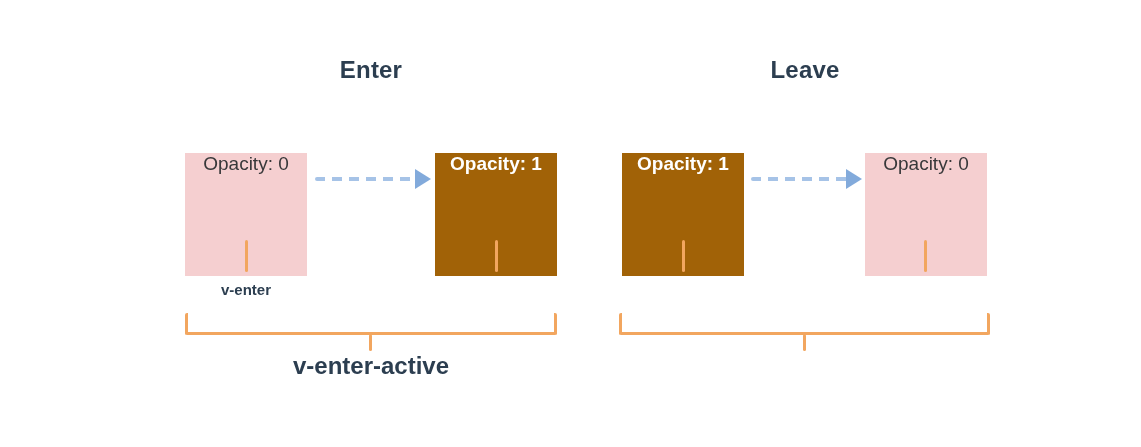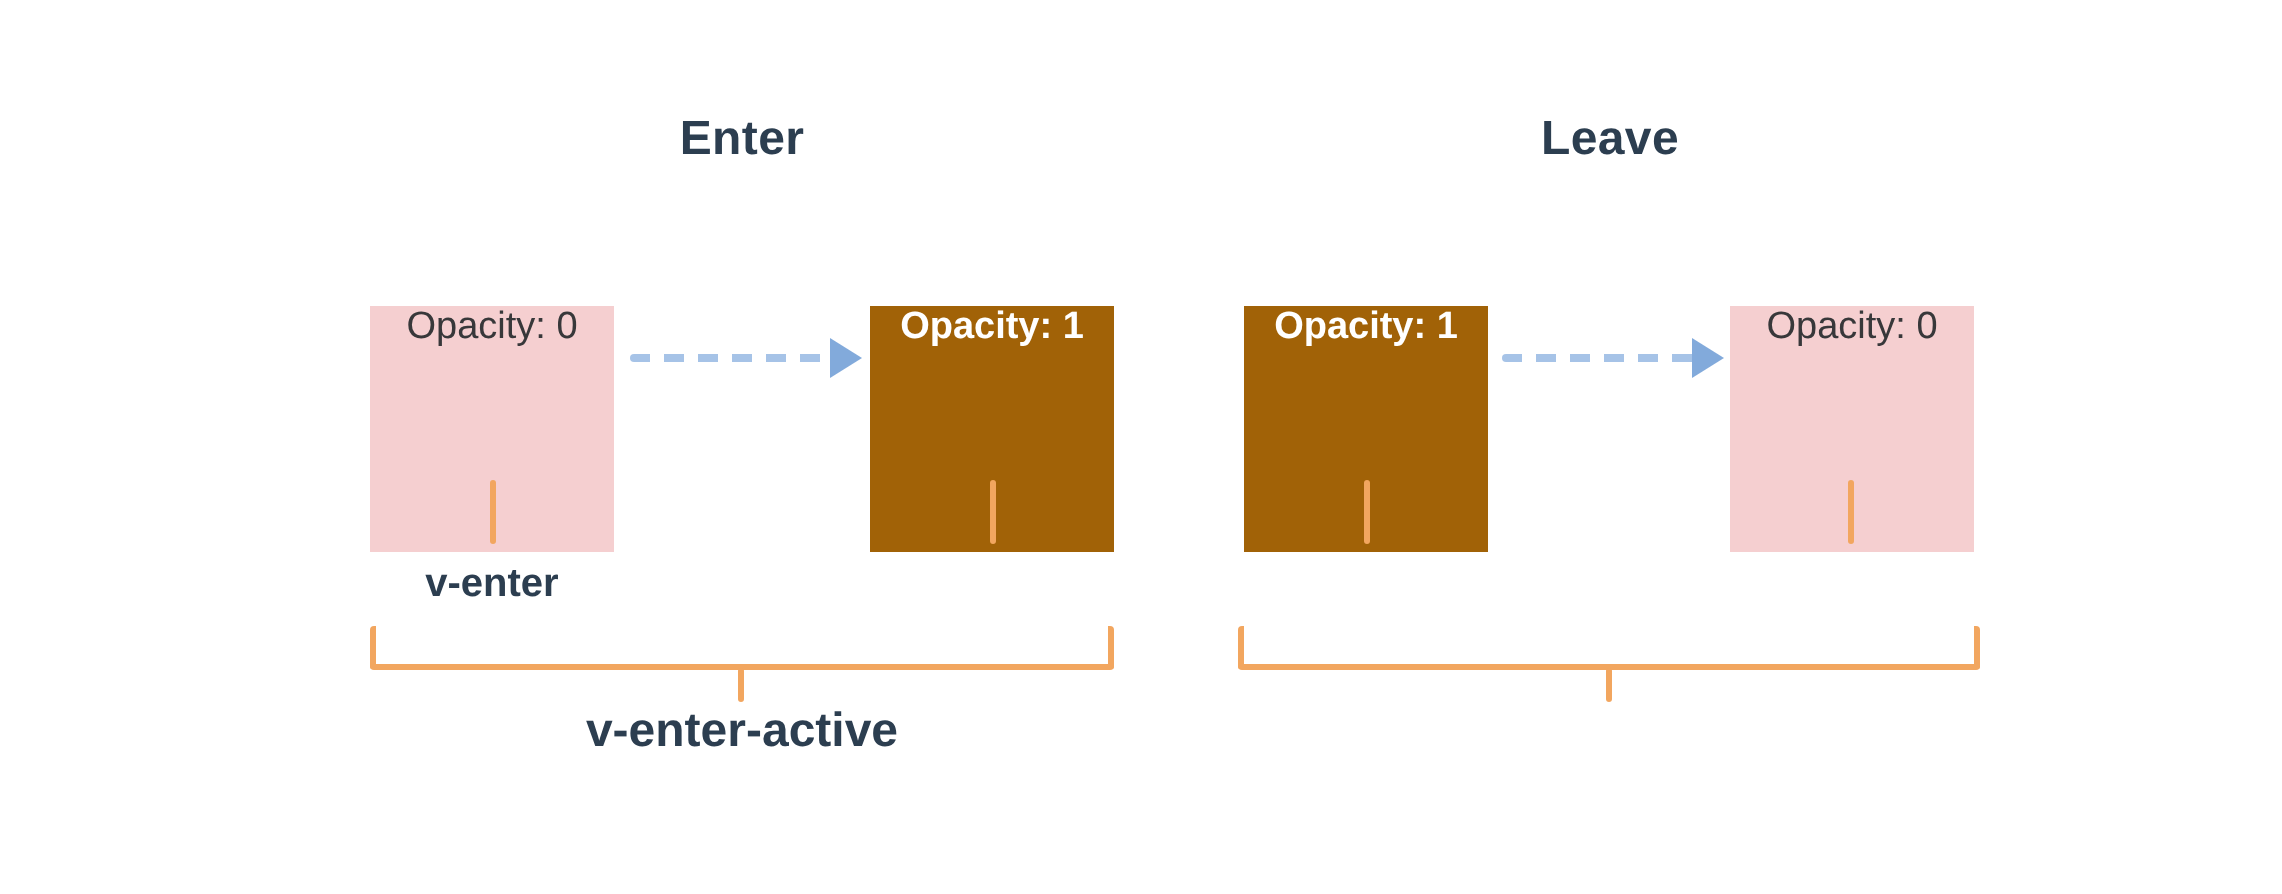--- a/index.html
+++ b/index.html
@@ -56,21 +56,21 @@
     height: 32px;
     width: 3px;
     background: #f2a65f;
     border-radius: 2px;
   }
   .v-label {
     position: absolute;
     top: 281px;
     width: 170px;
     text-align: center;
-    font-size: 20px;
+    font-size: 15px;
     font-weight: bold;
     color: #2c3e50;
   }
   .bracket {
     position: absolute;
     top: 313px;
     height: 22px;
     border-left: 3px solid #f2a65f;
     border-right: 3px solid #f2a65f;
     border-bottom: 3px solid #f2a65f;

